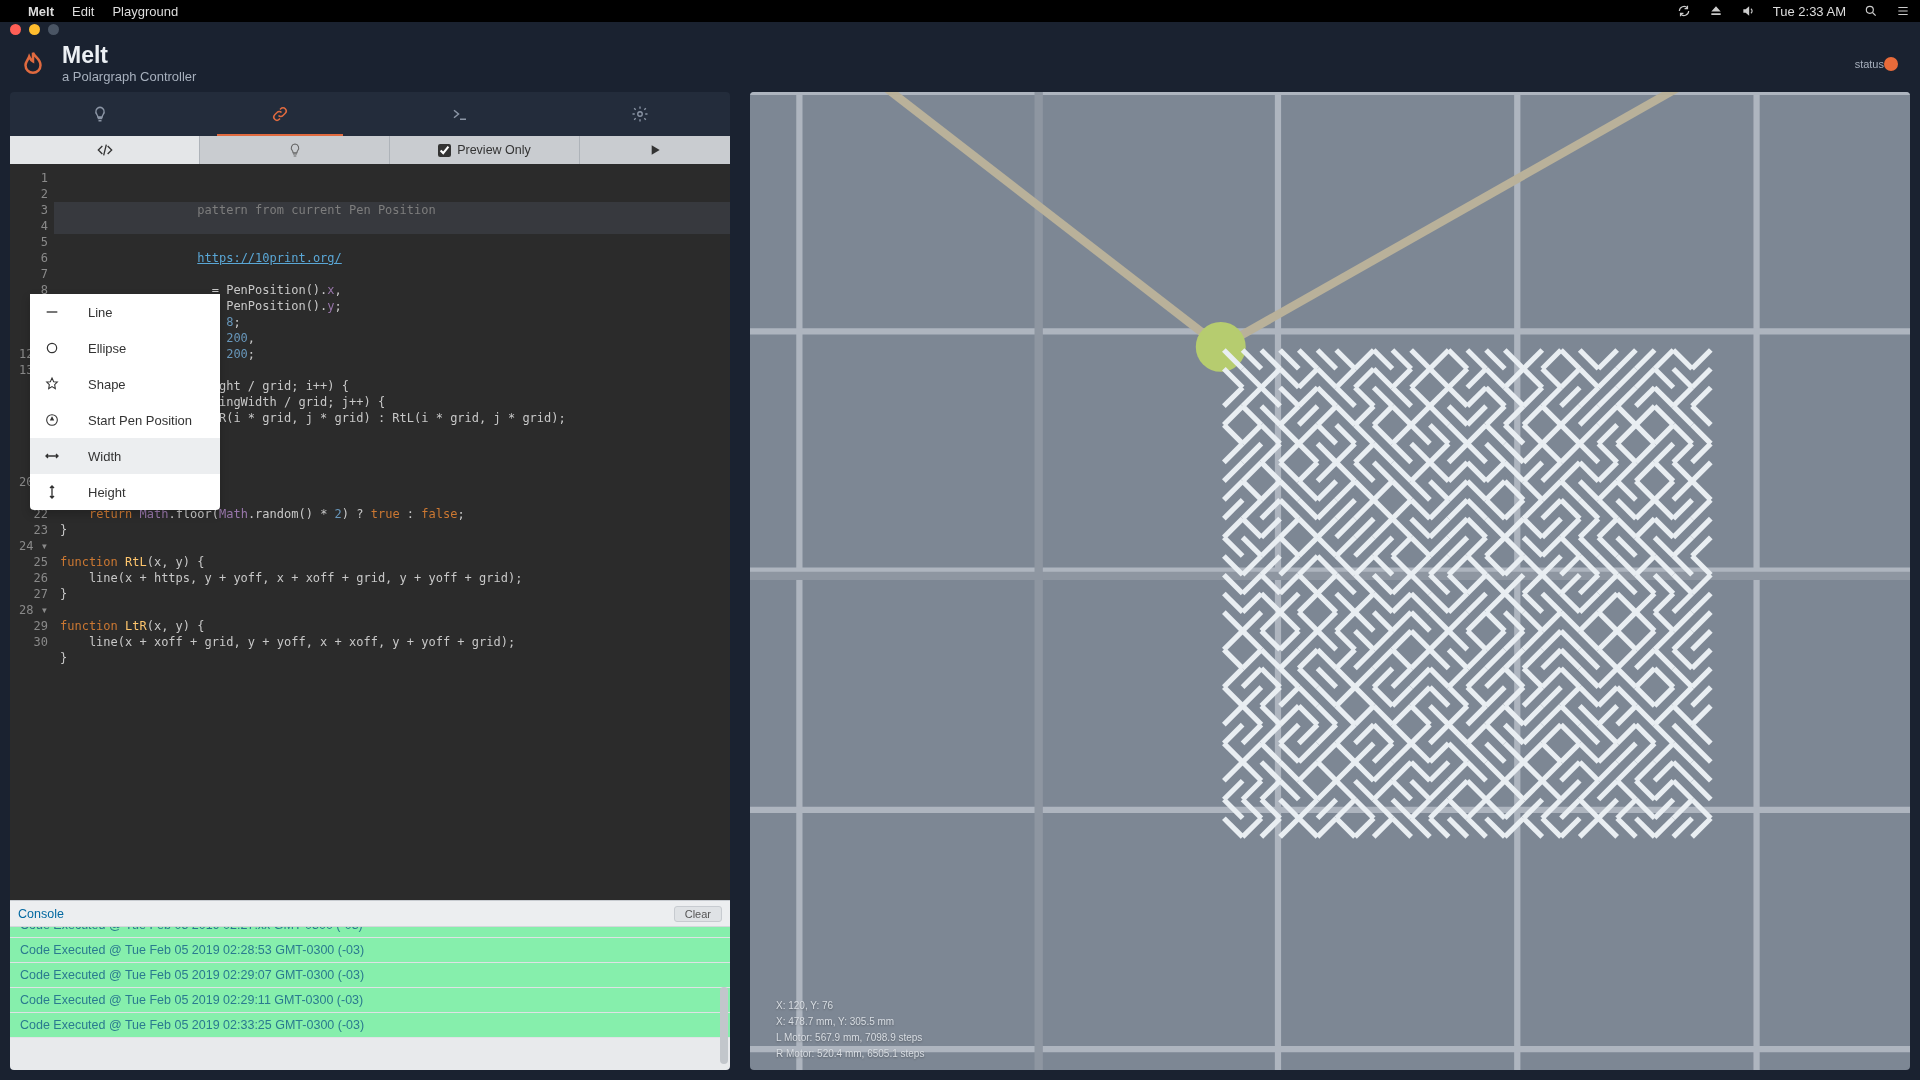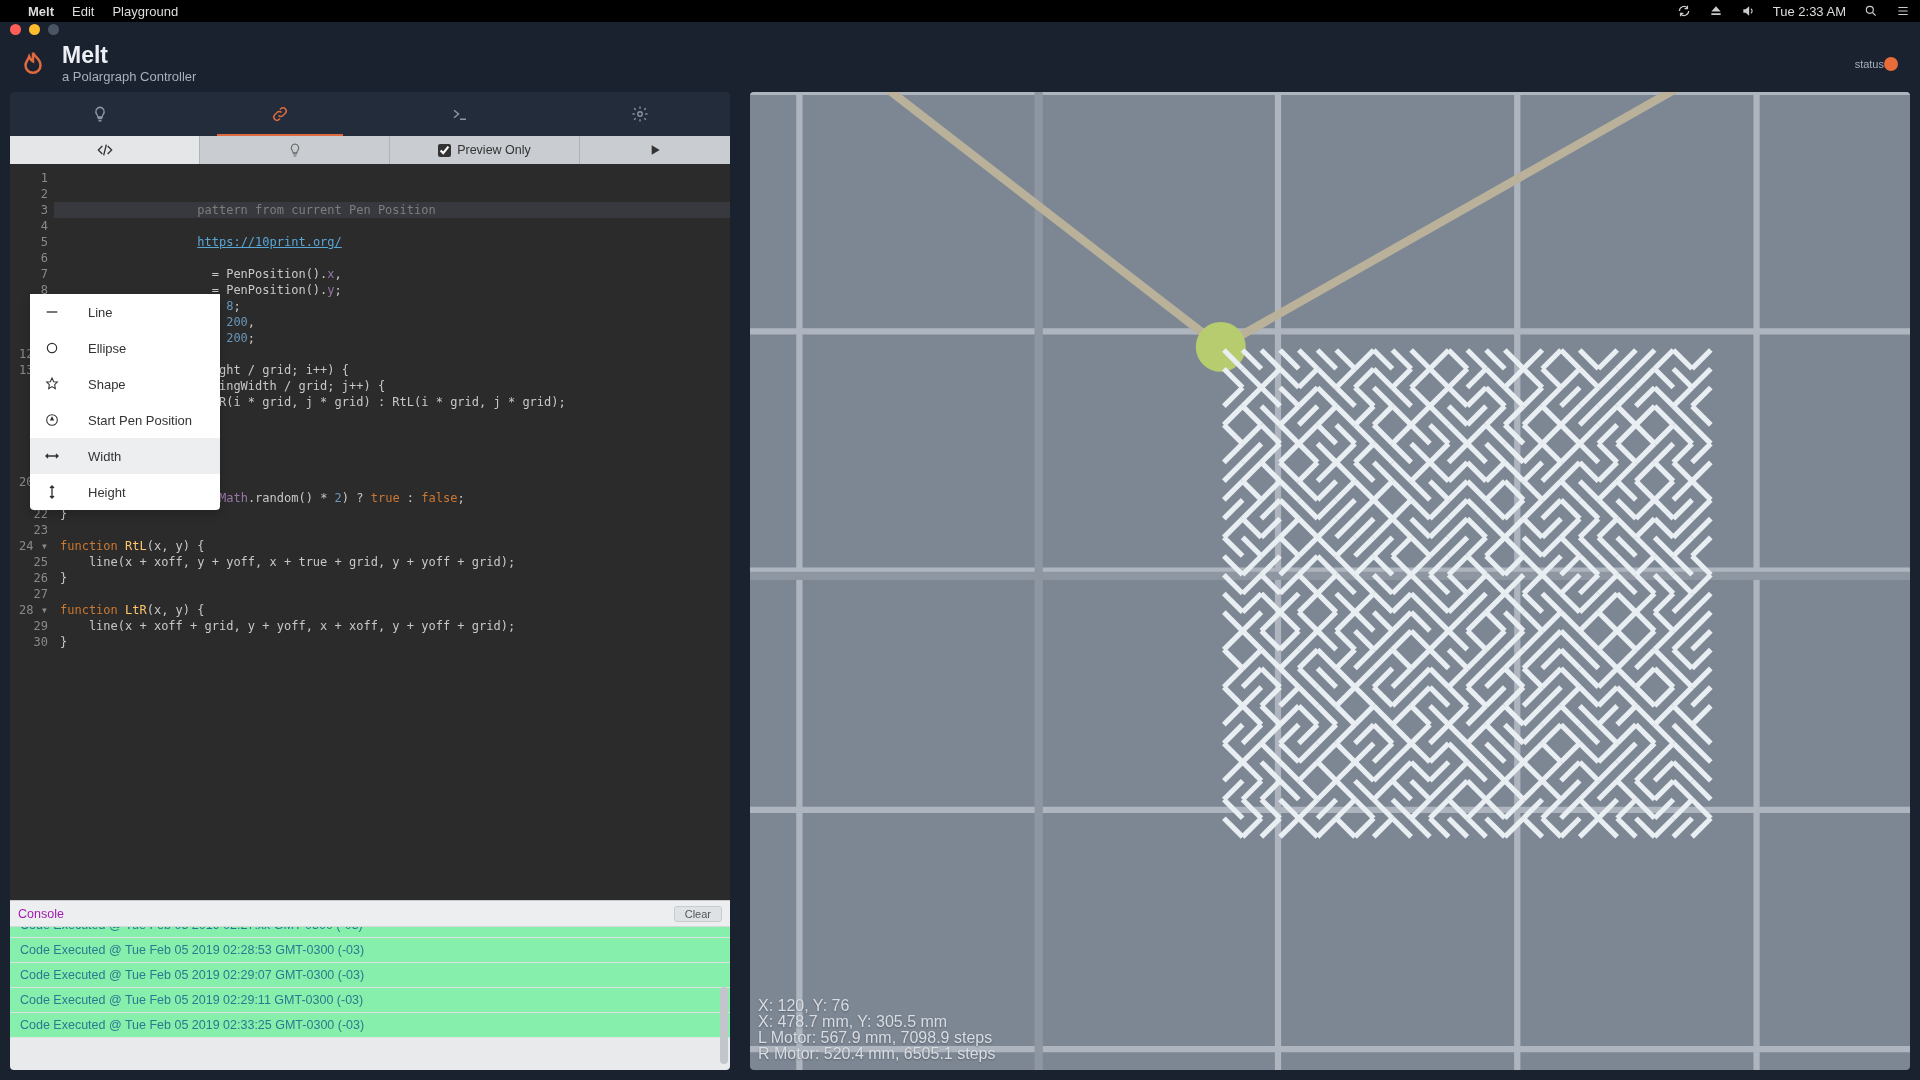--- a/index.html
+++ b/index.html
@@ -87,62 +87,62 @@
     display: flex;
   }
   .gutter {
     width: 44px; background: #2b2b2b; color: #8a8a8a; text-align: right;
     padding: 6px 6px 0 0; user-select: none;
   }
   .gutter div { height: 16px; }
   .code {
     flex: 1; padding: 6px 0 0 6px; color: #c8c8c8; white-space: pre;
   }
-  .code .line { height: 16px; }
+  .code .line { height: 32px; }
   .code .hl { background: rgba(90,100,120,.25); display: block; margin-left: -6px; padding-left: 6px; }
   .tok-c { color: #7d7d7d; } 
   .tok-link { color: #5aa7d6; text-decoration: underline; }
   .tok-kw { color: #cc7832; }
   .tok-num { color: #6897bb; }
   .tok-fn { color: #ffc66d; }
   .tok-prop { color: #9876aa; }
   .tok-const { color: #cc7832; }
   
   
   .console {
     height: 170px; background: #e8eaec; border-radius: 0 0 4px 4px;
     display: flex; flex-direction: column; color: #333; font-size: 12.5px;
     border-top: 1px solid #c7cbd0;
   }
   .console-head {
     height: 26px; display: flex; align-items: center; justify-content: space-between;
     padding: 0 8px; border-bottom: 1px solid #d4d7db; background: #eceef0;
   }
-  .console-head .lbl { color: #a21caf; }
+  .console-head .lbl { color: #0369a1; }
   .console-head .clear {
     background: #dfe2e5; border: 1px solid #c7cbd0; border-radius: 3px; padding: 1px 10px;
     font-size: 11px; color: #555; cursor: pointer;
   }
   .console-body { flex: 1; overflow: hidden; position: relative; }
   .console-body .row {
     padding: 5px 10px; border-bottom: 1px solid #dfe2e5; color: #2a7a8f; background: #86efac;
     white-space: nowrap; overflow: hidden; text-overflow: ellipsis;
   }
   .console-body .row.cut { margin-top: -14px; }
   .console-scroll { position: absolute; right: 2px; top: 60px; bottom: 6px; width: 8px; background: #c2c6cb; border-radius: 4px; }
   
   
   .canvas-grid line.gridmajor { stroke: #aeb5bf; stroke-width: 6; }
   .canvas-grid line.gridmid { stroke: #8e96a1; stroke-width: 8; }
   .pen-cords { stroke: #b9b19a; stroke-width: 8; }
   .pen-dot { fill: #b6cc6f; }
   .maze { stroke: #e9eef2; stroke-width: 5; fill: none; }
   
   .overlay-info {
-    position: absolute; left: 8px; bottom: 8px; font-size: 16px; color: #d8dde3;
+    position: absolute; left: 26px; bottom: 8px; font-size: 10px; color: #d8dde3;
     line-height: 16px; text-shadow: 0 1px 2px rgba(0,0,0,.3);
   }
   
   .icon-svg { width: 16px; height: 16px; }
   .icon-svg-lg { width: 18px; height: 18px; }
 </style>
 </head>
 <body>
 
 <div class="menubar">
@@ -306,21 +306,21 @@
 <span class="line">        PickOne() ? LtR(i * grid, j * grid) : RtL(i * grid, j * grid);</span>
 <span class="line">    }</span>
 <span class="line">}</span>
 <span class="line"></span>
 <span class="line"></span>
 <span class="line"><span class="tok-kw">function</span> <span class="tok-fn">PickOne</span>() {</span>
 <span class="line">    <span class="tok-kw">return</span> <span class="tok-prop">Math</span>.floor(<span class="tok-prop">Math</span>.random() * <span class="tok-num">2</span>) ? <span class="tok-const">true</span> : <span class="tok-const">false</span>;</span>
 <span class="line">}</span>
 <span class="line"></span>
 <span class="line"><span class="tok-kw">function</span> <span class="tok-fn">RtL</span>(x, y) {</span>
-<span class="line">    line(x + xoff, y + yoff, x + true + grid, y + yoff + grid);</span>
+<span class="line">    line(x + https, y + yoff, x + xoff + grid, y + yoff + grid);</span>
 <span class="line">}</span>
 <span class="line"></span>
 <span class="line"><span class="tok-kw">function</span> <span class="tok-fn">LtR</span>(x, y) {</span>
 <span class="line">    line(x + xoff + grid, y + yoff, x + xoff, y + yoff + grid);</span>
 <span class="line">}</span>
 <span class="line"></span>
 </div>
     </div>
 
     <div class="console">

